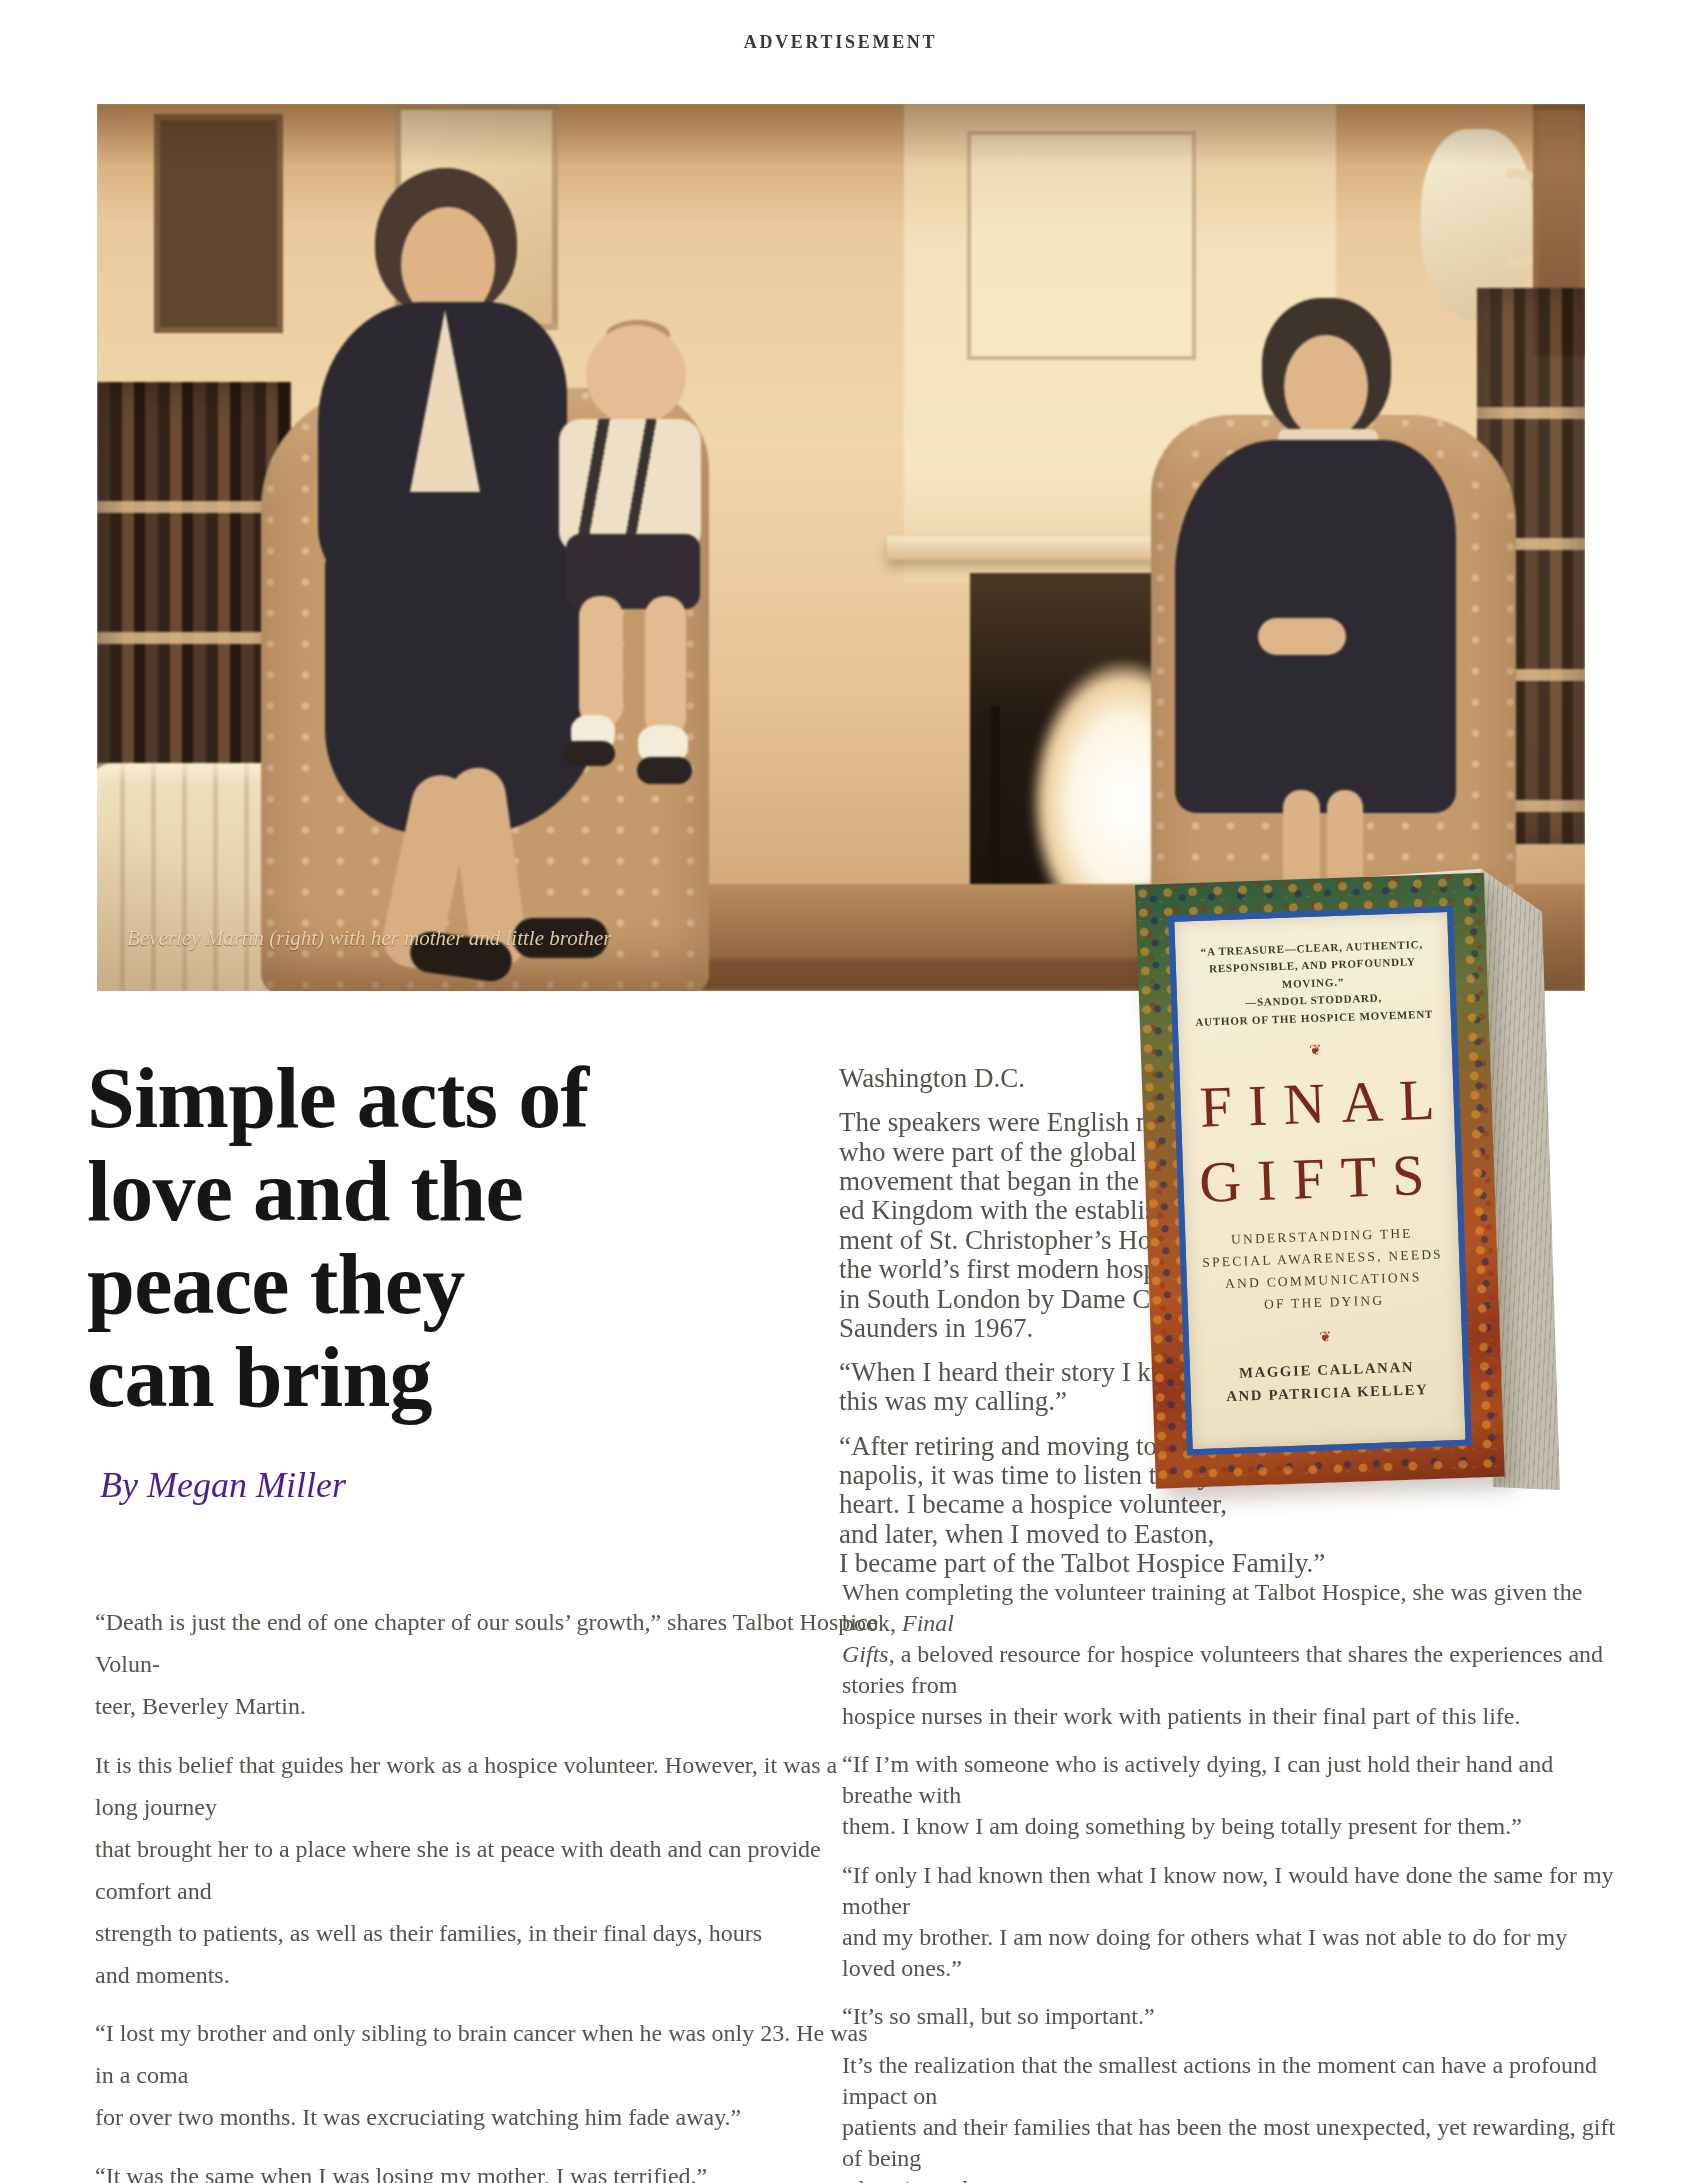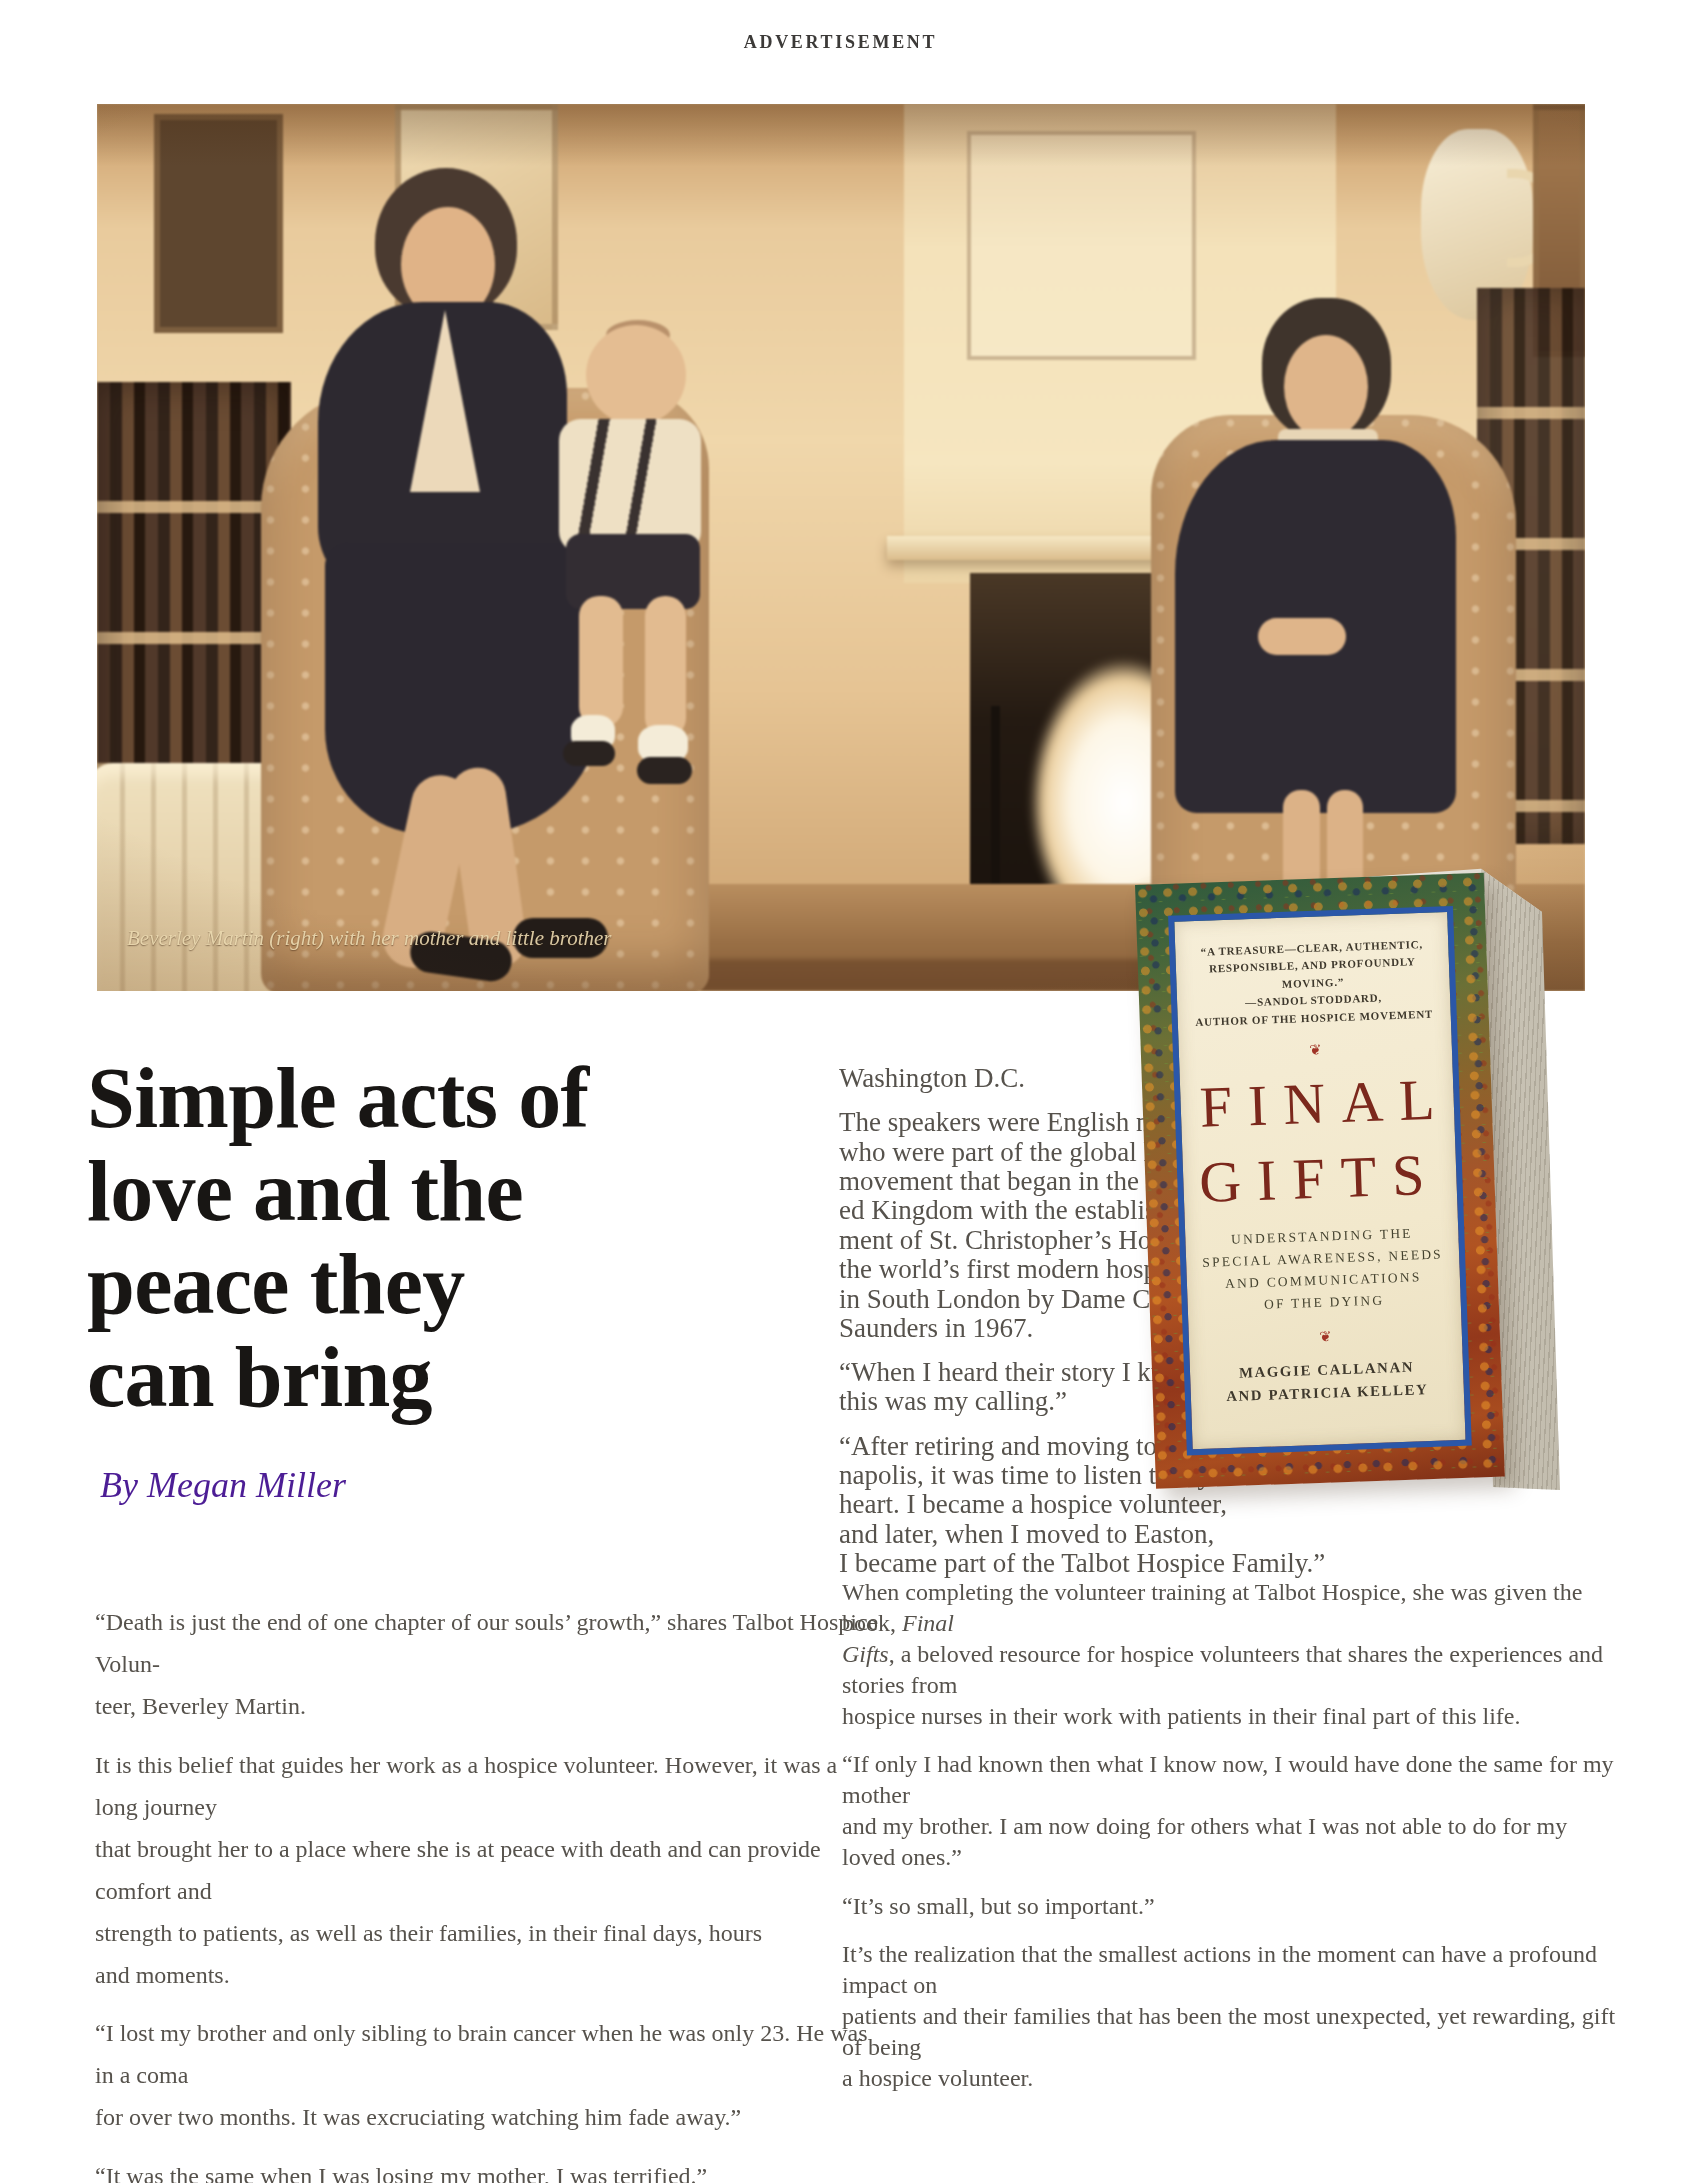--- a/index.html
+++ b/index.html
@@ -291,20 +291,22 @@
     <p>“It was the same when I was losing my mother, I was terrified.”</p>
     <p>“When you go through pain, it opens you up in different ways. The grief lasted for ten
 years, and there is still a longing to have known what I know now.”</p>
 
   </div>
 
   <div class="bodycol col-right">
     <p><span>When completing the volunteer training at Talbot Hospice, she was given the book, </span><em>Final
 Gifts</em><span>, a beloved resource for hospice volunteers that shares the experiences and stories from
 hospice nurses in their work with patients in their final part of this life.</span></p>
+    <p>“If I’m with someone who is actively dying, I can just hold their hand and breathe with
+them. I know I am doing something by being totally present for them.”</p>
     <p>“If only I had known then what I know now, I would have done the same for my mother
 and my brother. I am now doing for others what I was not able to do for my loved ones.”</p>
     <p>“It’s so small, but so important.”</p>
     <p>It’s the realization that the smallest actions in the moment can have a profound impact on
 patients and their families that has been the most unexpected, yet rewarding, gift of being
 a hospice volunteer.</p>
 
   </div>
 
 </div>

